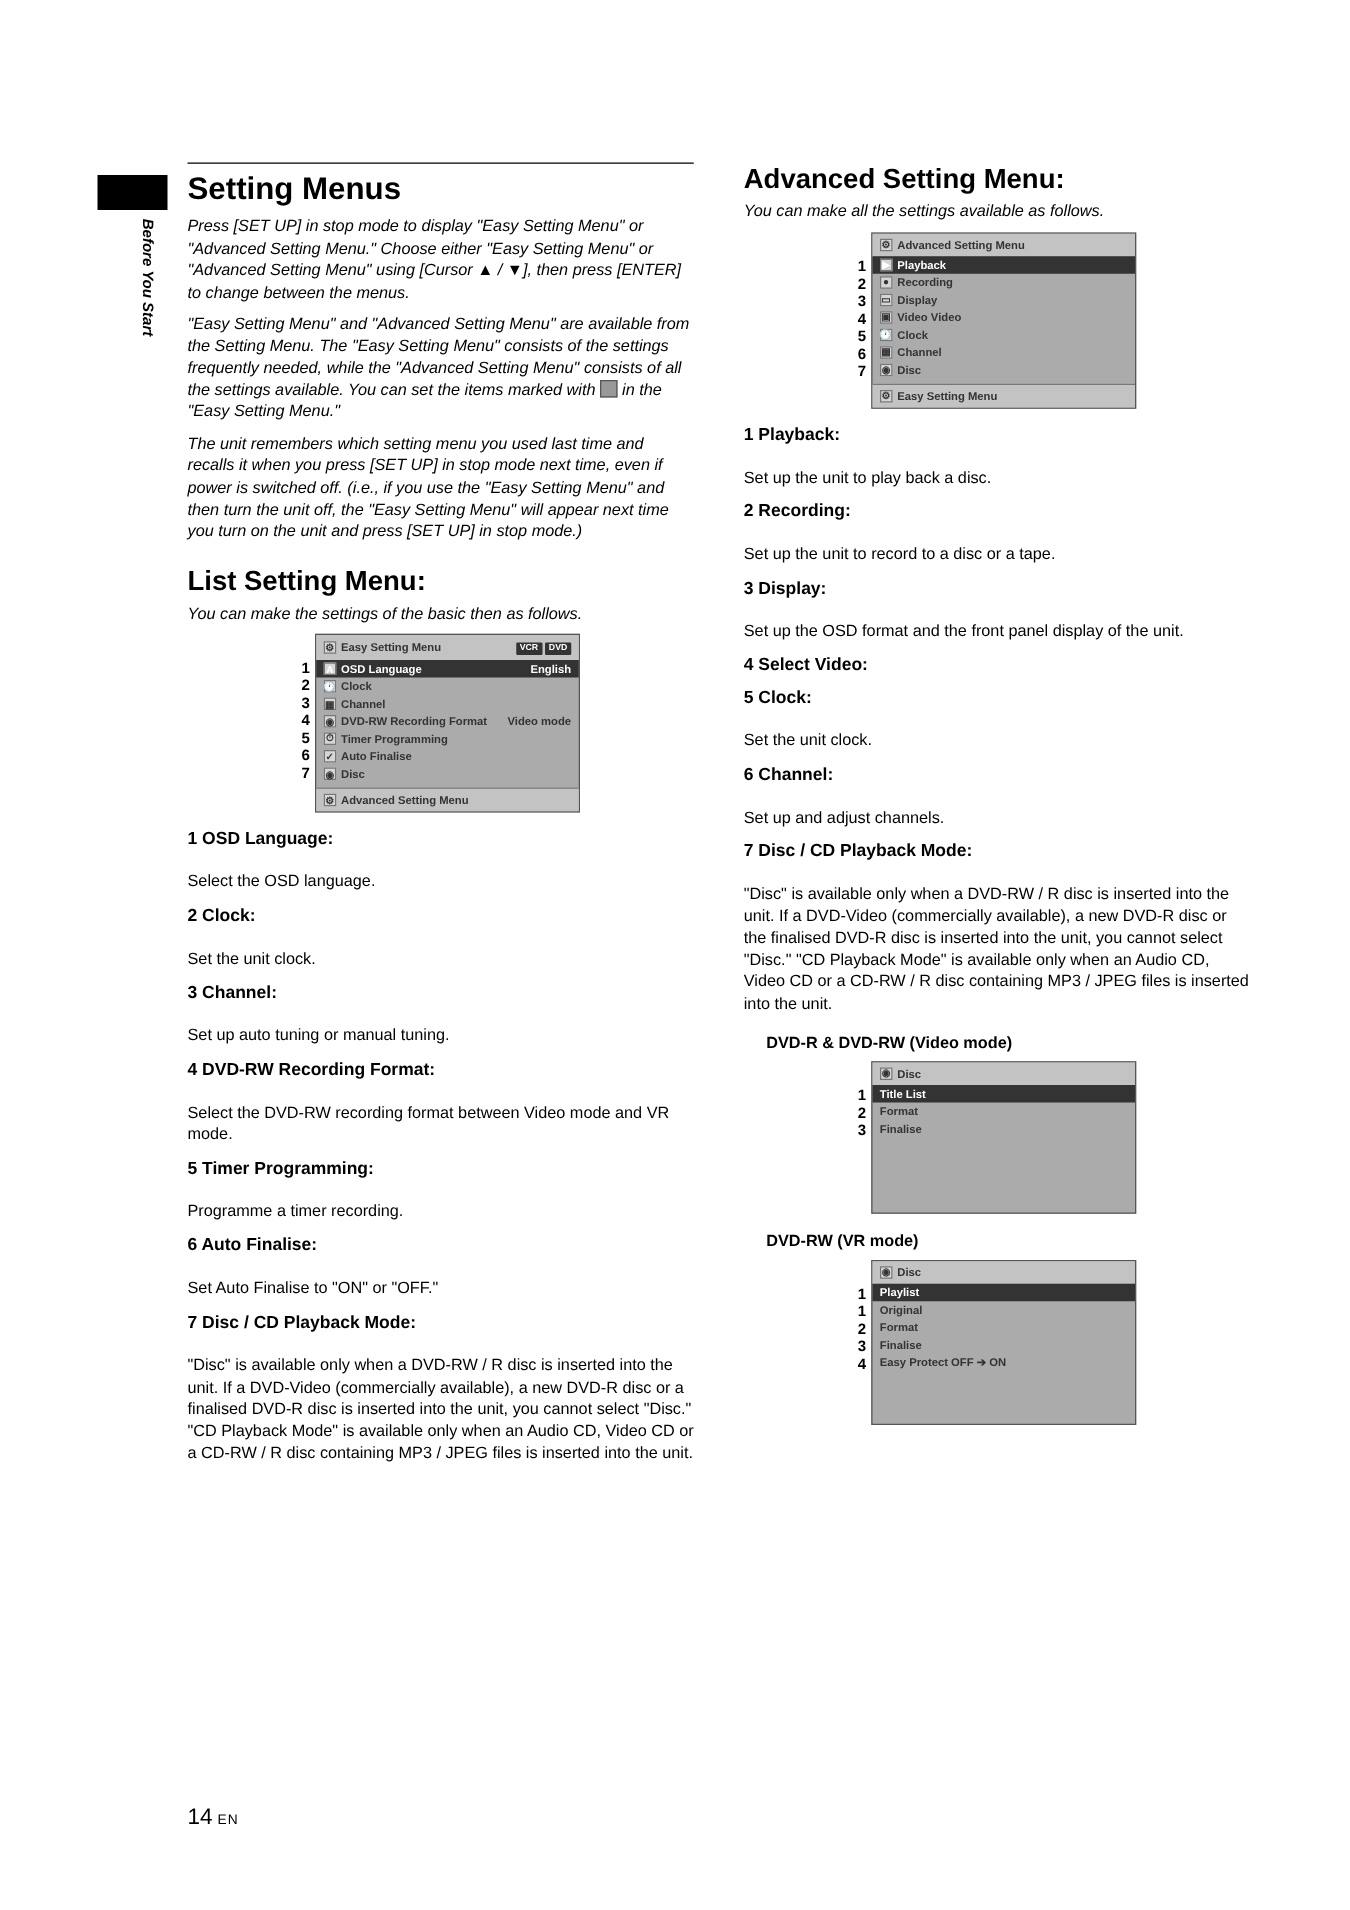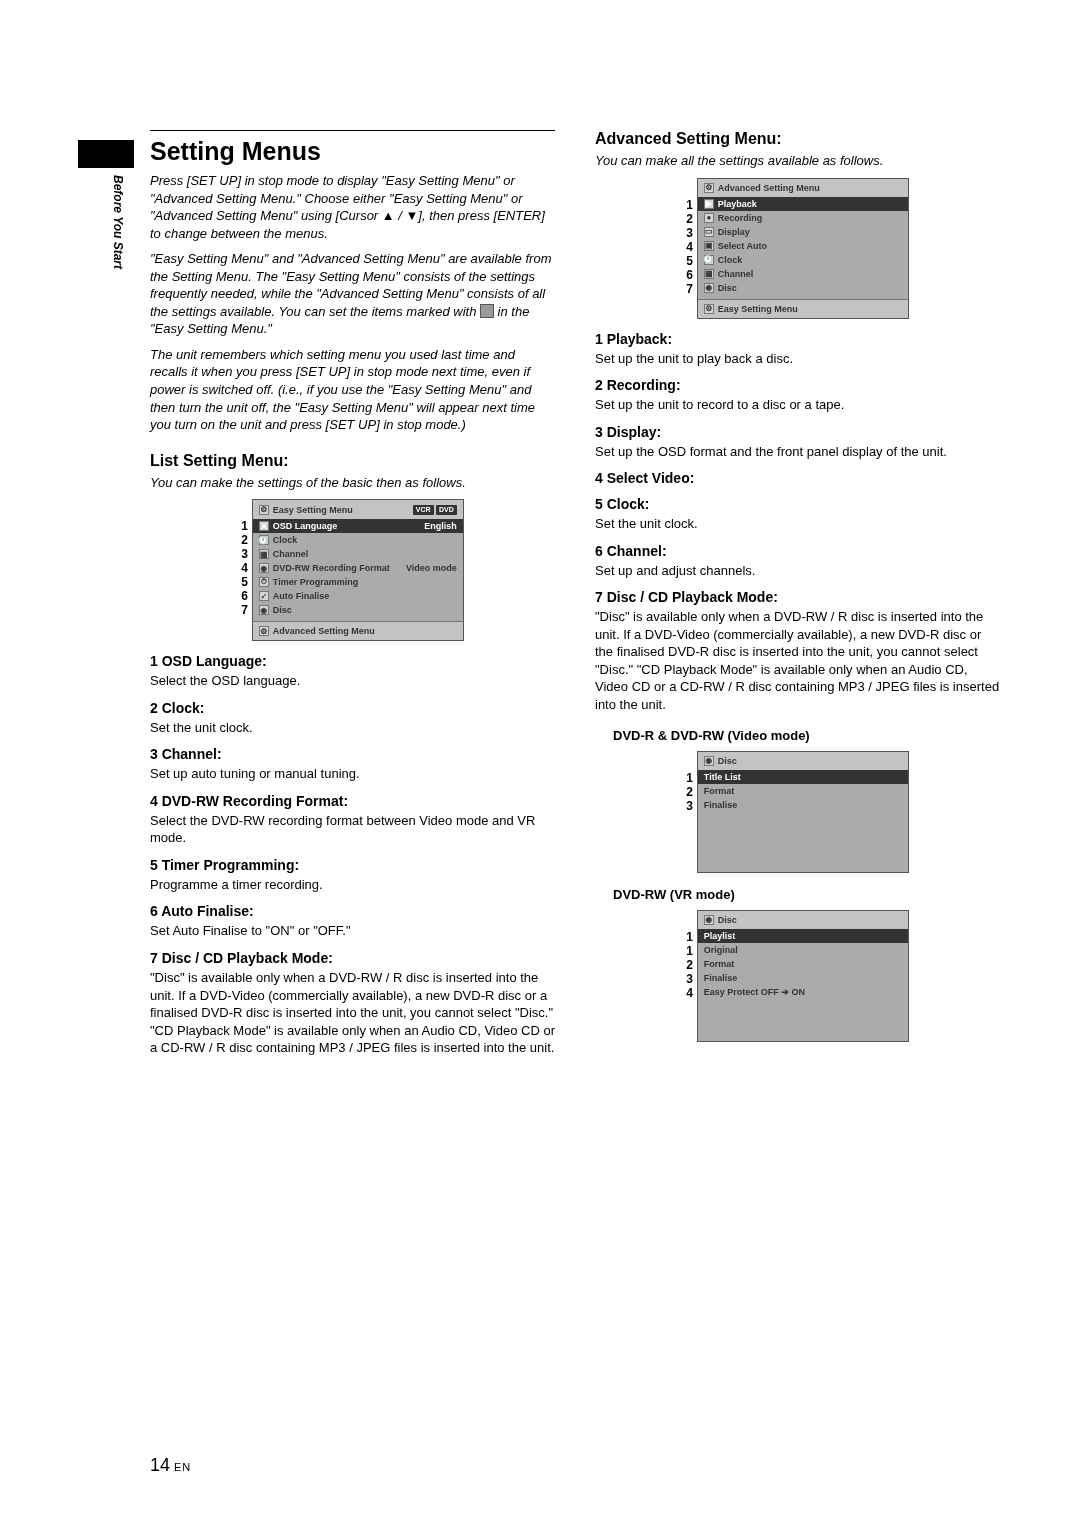--- a/index.html
+++ b/index.html
@@ -42,39 +42,39 @@
     white-space: nowrap;
   }
   h1.main-title {
     font-size: 25px;
     font-weight: bold;
     margin: 0 0 6px 0;
     border-top: 1px solid #000;
     padding-top: 6px;
   }
   h2.sub-title {
-    font-size: 16px;
+    font-size: 22px;
     font-weight: bold;
     margin: 18px 0 4px 0;
   }
   p {
     font-size: 13px;
     line-height: 1.35;
     margin: 0 0 8px 0;
     font-style: italic;
   }
   .item-head {
     font-size: 14px;
     font-weight: bold;
     margin: 10px 0 0 0;
   }
   .item-desc {
     font-size: 13px;
     line-height: 1.35;
-    margin: 3px 0 6px 0;
+    margin: 18px 0 6px 0;
   }
   .sub-bold {
     font-size: 13px;
     font-weight: bold;
     margin: 14px 0 4px 18px;
   }
   
   .osd-wrap {
     display: flex;
     justify-content: center;
@@ -164,21 +164,21 @@
     display: inline-block;
     width: 12px;
     height: 12px;
     background: #999;
     border: 1px solid #555;
     vertical-align: -2px;
   }
   .page-num {
     position: absolute;
     left: 150px;
-    bottom: 52px;
+    bottom: 64px;
     font-size: 14px;
   }
   .page-num .num {
     font-size: 18px;
   }
   .page-num .en {
     font-size: 11px;
     letter-spacing: 1px;
   }
 </style>
@@ -321,21 +321,21 @@
           </div>
         <div class="osd-row">
             <span class="left">
               <span class="mini-icon">▭</span>
               <span>Display</span>
             </span>
           </div>
         <div class="osd-row">
             <span class="left">
               <span class="mini-icon">▣</span>
-              <span>Select Auto</span>
+              <span>Video Video</span>
             </span>
           </div>
         <div class="osd-row">
             <span class="left">
               <span class="mini-icon">🕐</span>
               <span>Clock</span>
             </span>
           </div>
         <div class="osd-row">
             <span class="left">

